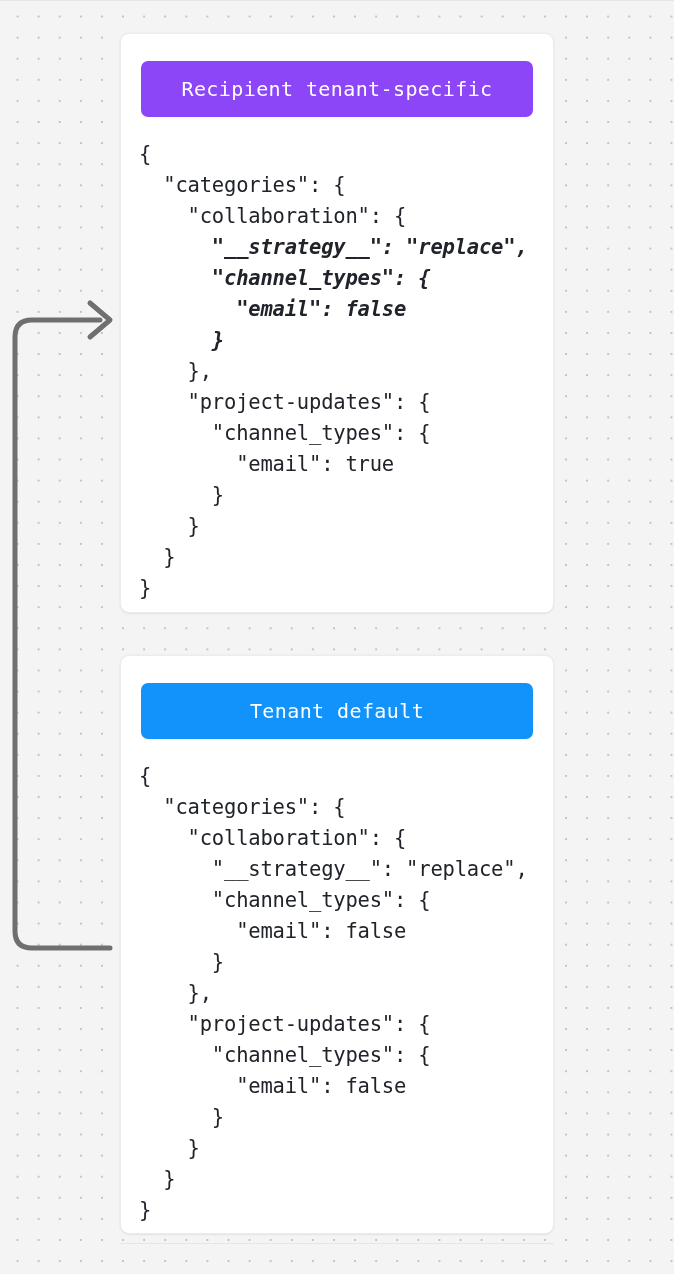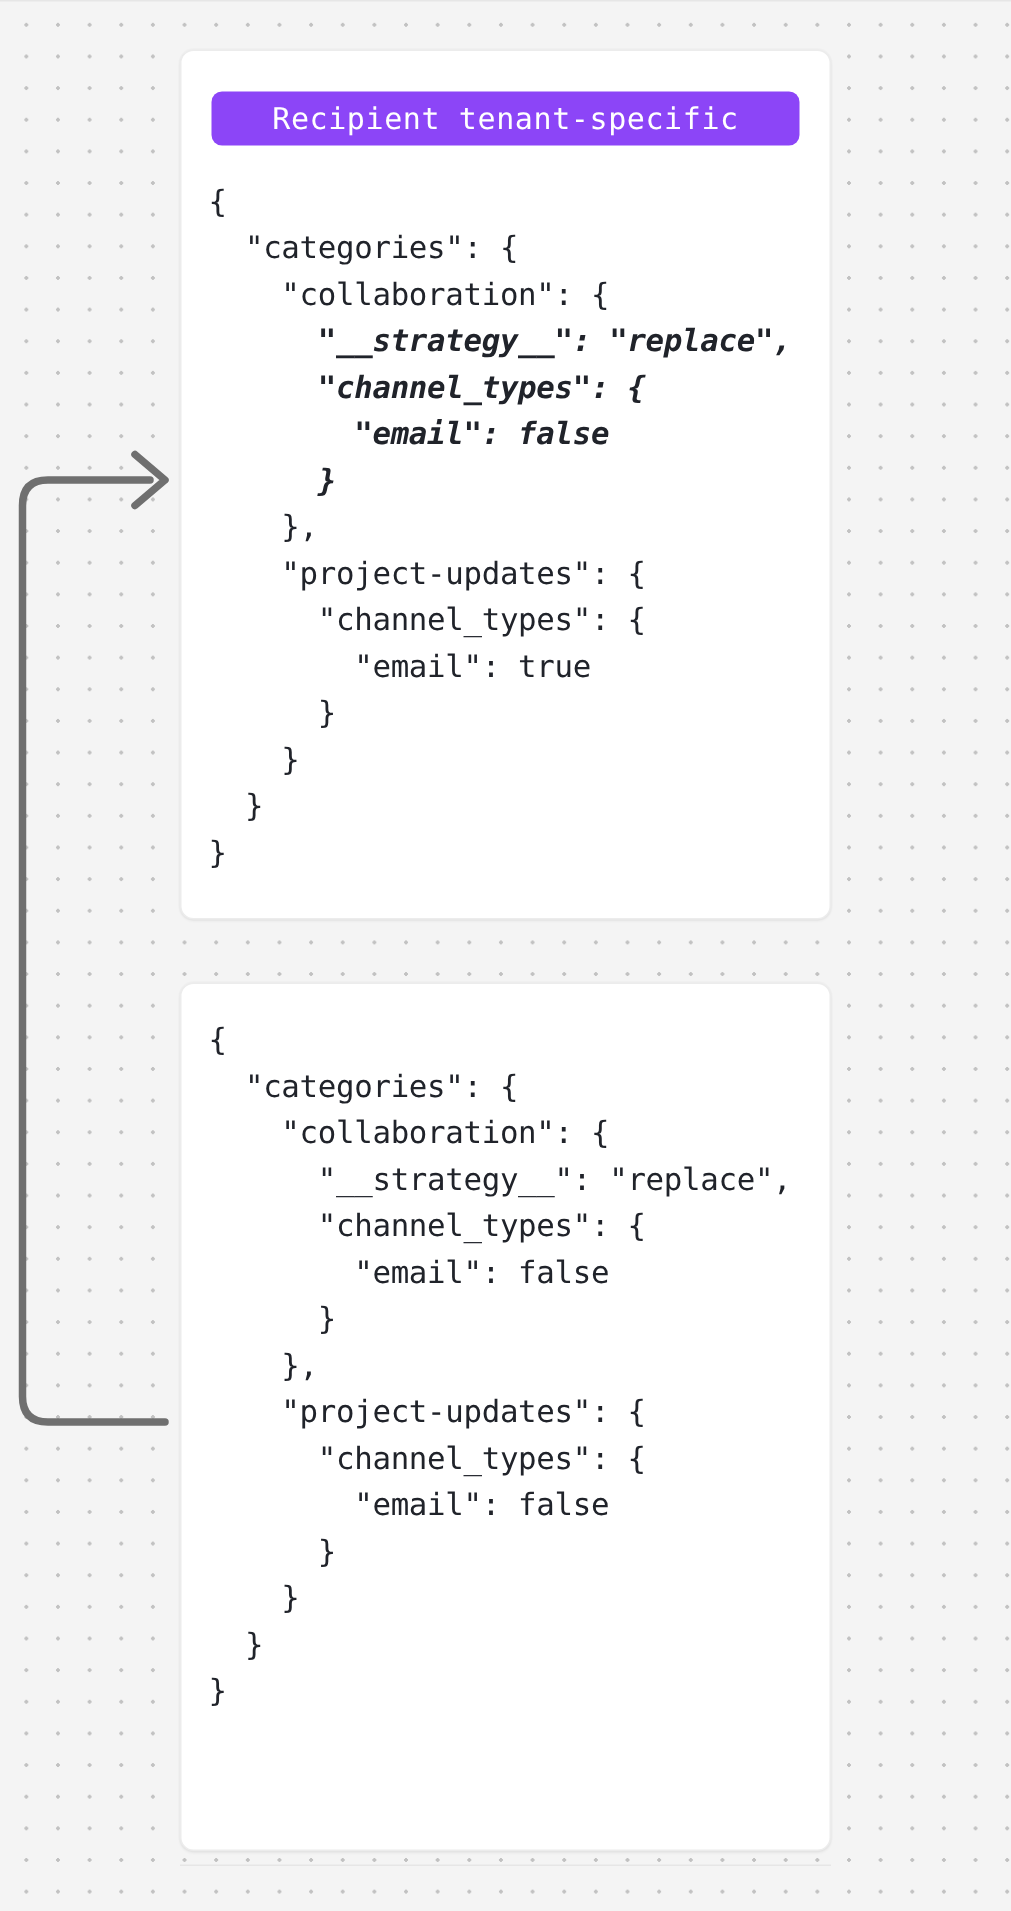--- a/index.html
+++ b/index.html
@@ -46,21 +46,21 @@
     border-radius: 9px;
     border: 1px solid #ececec;
     box-shadow: 0 1px 2px rgba(0,0,0,0.06), 0 0 0 1px rgba(0,0,0,0.015);
     padding: 0;
   }
   #card-recipient { top: 33px;  height: 580px; }
   #card-tenant    { top: 655px; height: 579px; }
 
   .card-header {
     margin: 27px 20px 0 20px;
-    height: 36px;
+    height: 56px;
     border-radius: 7px;
     display: flex;
     align-items: center;
     justify-content: center;
     color: #ffffff;
     font-family: "DejaVu Sans Mono", "Liberation Mono", monospace;
     font-size: 20px;
     font-weight: 400;
     letter-spacing: 0.4px;
     white-space: nowrap;
@@ -94,14 +94,15 @@
     <path d="M90 23 L110 40 L90 57" stroke="#6f6f6f" stroke-width="5" stroke-linecap="round" stroke-linejoin="round" fill="none"></path>
   </svg>
 </div>
 
 <div class="card" id="card-recipient">
   <div class="card-header" style="background: rgb(140, 69, 247); color: rgb(255, 255, 255);">Recipient tenant-specific</div>
   <div class="code-block"><span class="code-line">{</span><span class="code-line">  "categories": {</span><span class="code-line">    "collaboration": {</span><span class="code-line em">      "__strategy__": "replace",</span><span class="code-line em">      "channel_types": {</span><span class="code-line em">        "email": false</span><span class="code-line em">      }</span><span class="code-line">    },</span><span class="code-line">    "project-updates": {</span><span class="code-line">      "channel_types": {</span><span class="code-line">        "email": true</span><span class="code-line">      }</span><span class="code-line">    }</span><span class="code-line">  }</span><span class="code-line">}</span></div>
 </div>
 
 <div class="card" id="card-tenant">
+  <div class="card-header" style="background: rgb(17, 147, 251); color: rgb(255, 255, 255);">Tenant default</div>
   <div class="code-block"><span class="code-line">{</span><span class="code-line">  "categories": {</span><span class="code-line">    "collaboration": {</span><span class="code-line">      "__strategy__": "replace",</span><span class="code-line">      "channel_types": {</span><span class="code-line">        "email": false</span><span class="code-line">      }</span><span class="code-line">    },</span><span class="code-line">    "project-updates": {</span><span class="code-line">      "channel_types": {</span><span class="code-line">        "email": false</span><span class="code-line">      }</span><span class="code-line">    }</span><span class="code-line">  }</span><span class="code-line">}</span></div>
 </div>
 
 </body></html>

